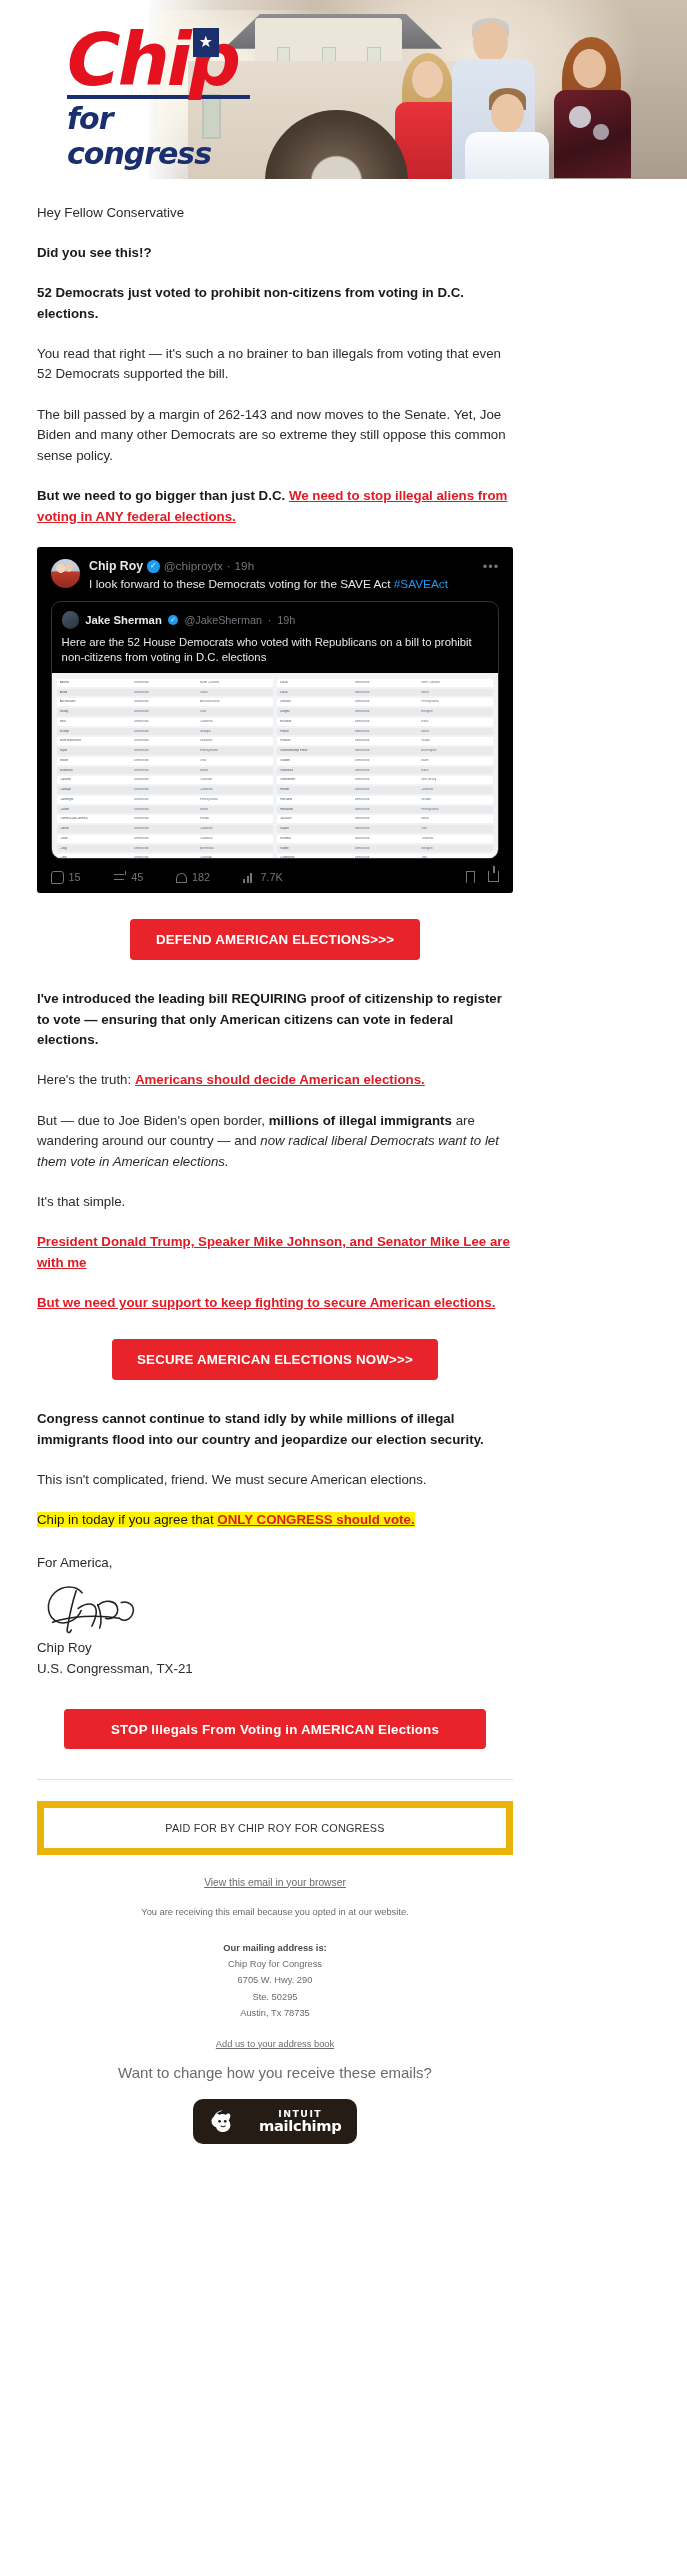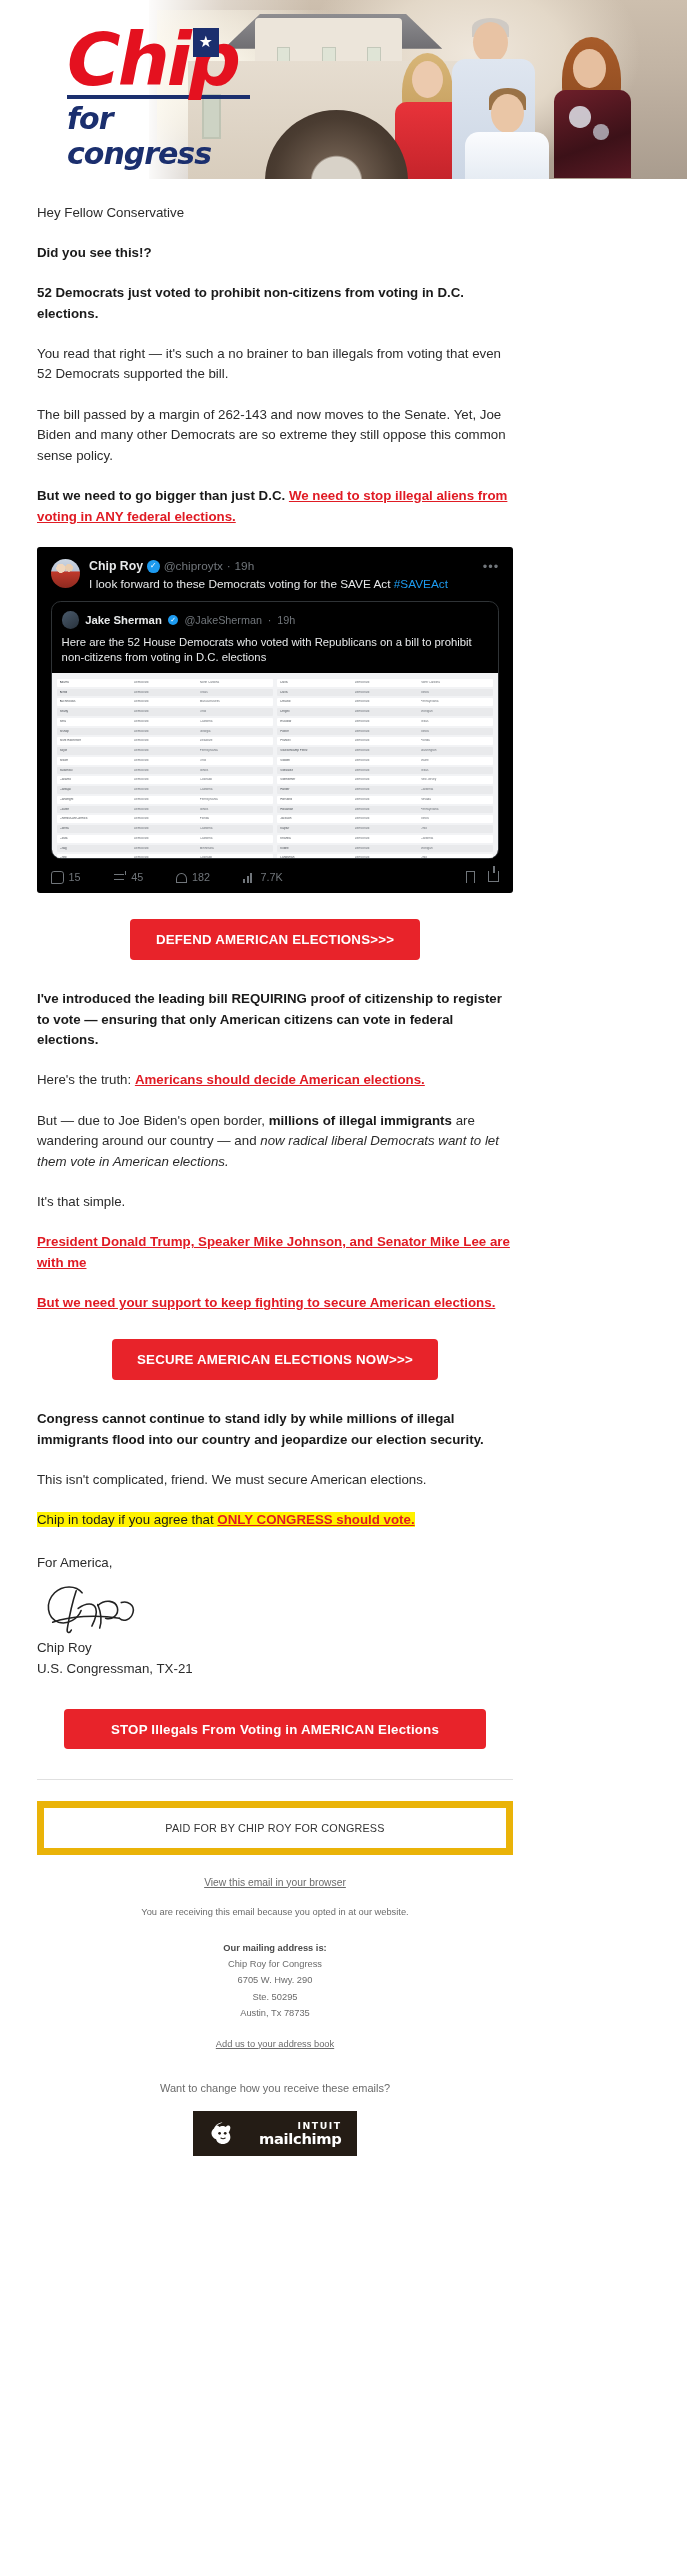--- a/index.html
+++ b/index.html
@@ -255,26 +255,26 @@
     letter-spacing:0.2px;
   }
   .foot { text-align:center; padding:0 49px; }
   .foot-link-line { margin-top:21.6px; font-size:10.3px;text-align:center; }
   .foot a { color:#6b6b6b; text-decoration:underline; }
   .foot-copy { margin-top:17.7px; font-size:9.3px; color:#6b6b6b; line-height:1.6; }
   .foot-copy .i { font-style:italic; }
   .foot-addr { margin-top:19.6px; font-size:9.3px; color:#6b6b6b; line-height:1.75; }
   .foot-addr .b { font-weight:bold; color:#4a4a4a; }
   .foot-add-book { margin-top:17.7px; font-size:9.3px; }
-  .foot-prefs { margin-top:30px; font-size:11px; color:#6b6b6b; line-height:1.7; }
+  .foot-prefs { margin-top:11px; font-size:15px; color:#6b6b6b; line-height:1.7; }
   .mc-wrap { margin-top:13.8px; display:flex; justify-content:center; }
   .mc-badge {
-    background:#241c15; border-radius:0;
+    background:#241c15; border-radius:10px;
     padding:8.8px 15.7px;
-    display:flex; align-items:center; gap:23px;text-align:right;
+    display:flex; align-items:center; gap:23px;
   }
   .mc-logo { width:27.5px; height:27.5px; flex:none; }
   .mc-txt { line-height:1; }
   .mc-intuit { font-family:"DejaVu Sans", sans-serif; color:#fff; font-size:9.3px; letter-spacing:1.5px; font-weight:bold; }
   .mc-mail { font-family:"DejaVu Sans", sans-serif; color:#fff; font-size:14.7px; font-weight:bold; letter-spacing:-0.3px; margin-top:1px; }
 </style>
 </head>
 <body>
 
 <div class="email">

